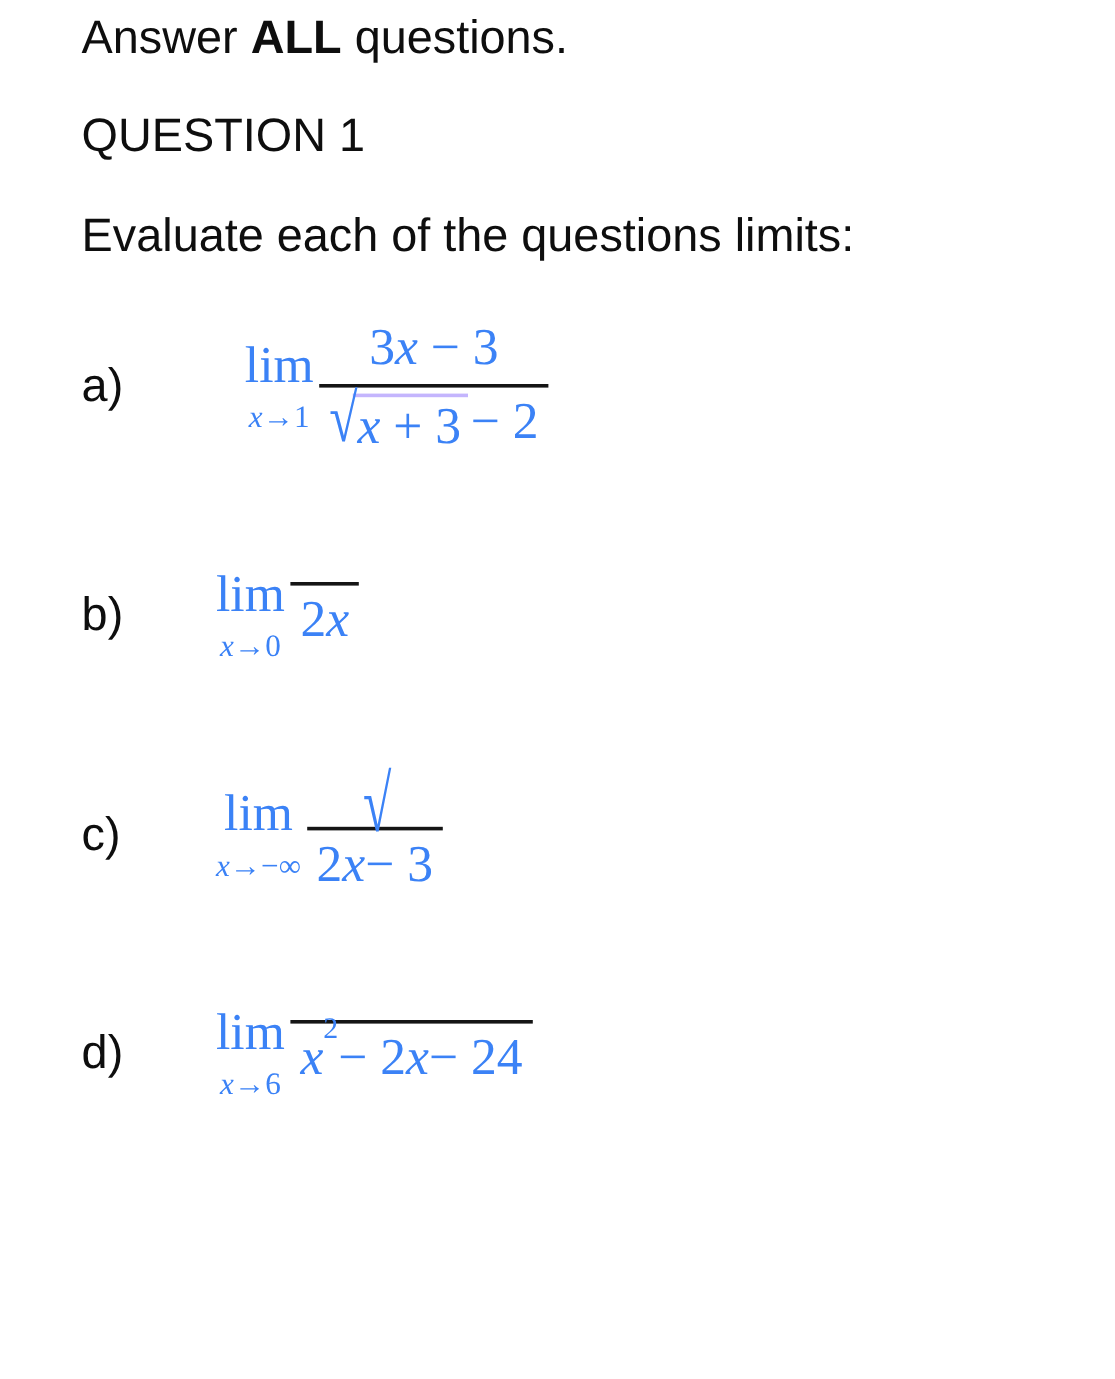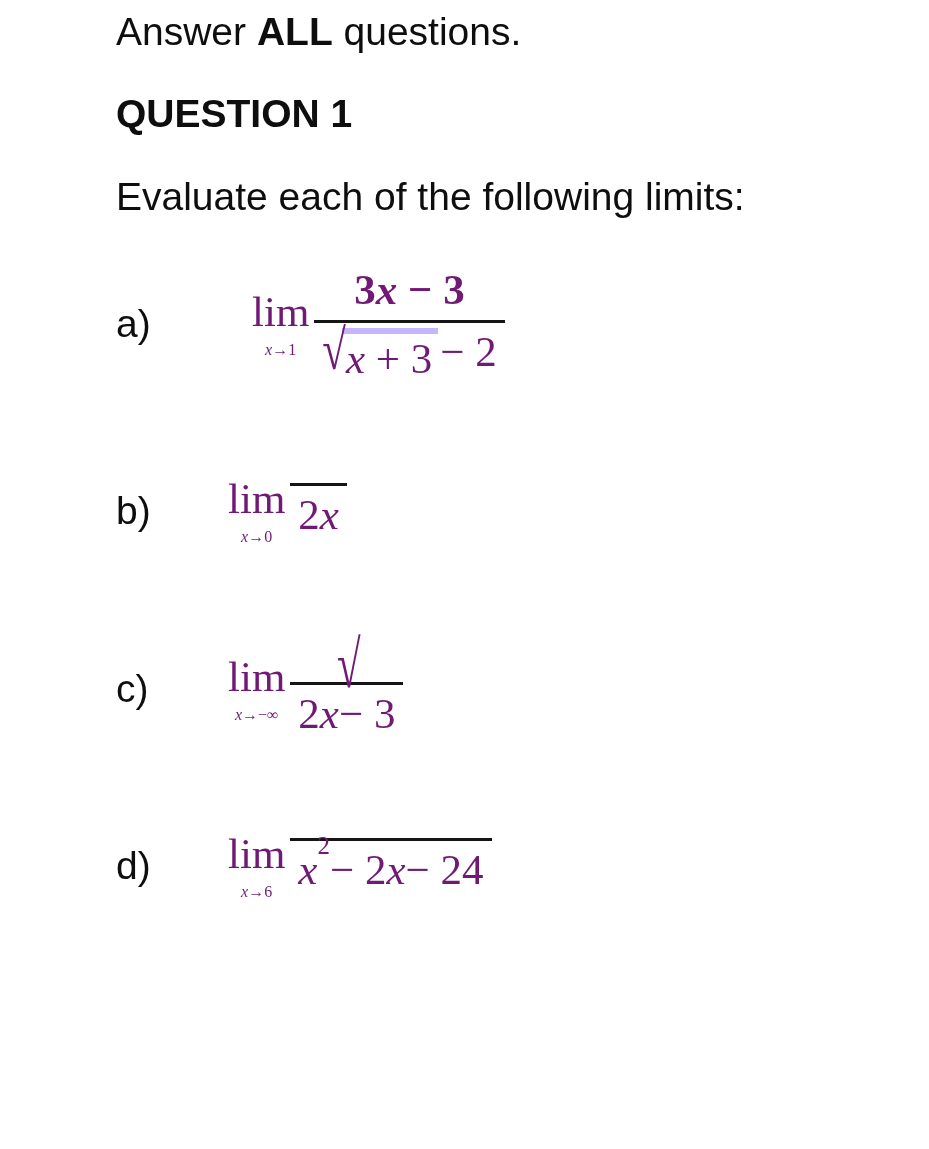--- a/index.html
+++ b/index.html
@@ -4,80 +4,80 @@
 <style>
   html, body { margin: 0; padding: 0; }
   body {
     width: 929px;
     height: 1149px;
     background: #ffffff;
     color: #0e0e0e;
     font-family: "Liberation Sans", sans-serif;
     overflow: hidden;
   }
-  .content { padding: 10px 0 0 116px; }
+  .content { padding: 10px 0 0 68px; }
 
   .text-line { font-size: 39px; line-height: 1.15; }
-  .question-title { font-weight: bold; margin-top: 37px; }
+  .question-title { font-weight: normal; margin-top: 37px; }
   .prompt { margin-top: 38px; }
   .bold { font-weight: bold; }
 
   
   .problem { display: flex; align-items: center; margin-top: 95px; }
   .problem.first { margin-top: 46px; }
   .problem-label { width: 112px; font-size: 39px; flex: 0 0 auto; }
   .problem-a .math-expr { margin-left: 24px; }
 
   
   .math-expr {
     display: flex;
     align-items: center;
     font-family: "Liberation Serif", serif;
     font-size: 43px;
-    color: #701a75;
+    color: #3b82f6;
     white-space: nowrap;
   }
   .math-expr i { font-style: italic; font-family: "Liberation Serif", serif; }
   sup { font-size: 0.58em; line-height: 0; vertical-align: 0.6em; letter-spacing: 0; }
 
   .lim-block { display: inline-flex; flex-direction: column; align-items: center; margin-right: 5px; flex: 0 0 auto; }
   .lim-word { line-height: 1; }
-  .lim-sub { font-size: 16px; line-height: 1; margin-top: 9px; }
+  .lim-sub { font-size: 26px; line-height: 1; margin-top: 9px; }
 
   .frac { display: inline-flex; flex-direction: column; text-align: center; }
-  .frac .num { display: block; padding: 0 8px 7px 8px; line-height: 1.1; font-weight: bold; }
+  .frac .num { display: block; padding: 0 8px 7px 8px; line-height: 1.1; }
   .frac .den {
     display: flex; justify-content: center; align-items: flex-start;
     border-top: 3px solid #151515;
     padding: 5px 8px 0 8px; line-height: 1.1;
   }
   .frac .num.flexnum { display: flex; justify-content: center; padding-bottom: 5px; }
 
   .sqrt { display: inline-flex; align-items: flex-start; }
   .rad {
     display: inline-block; line-height: 0.85; font-style: normal;
     transform: scaleY(1.32); transform-origin: 50% 12%;
     margin-right: -4px;
   }
   .sqrt.tall .rad { transform: scaleY(1.55); }
-  .sqrt-body { border-top: 6px solid #c4b5fd; padding: 1px 6px 0 4px; line-height: 1.1; }
+  .sqrt-body { border-top: 3px solid #c4b5fd; padding: 1px 6px 0 4px; line-height: 1.1; }
   .den-tail { padding-left: 2px; }
 </style>
 </head>
 <body>
 
 <div class="content">
 
   <div class="text-line">
     <span>Answer </span><span class="bold">ALL</span><span> questions.</span>
   </div>
 
   <div class="text-line question-title">QUESTION 1</div>
 
-  <div class="text-line prompt">Evaluate each of the following limits:</div>
+  <div class="text-line prompt">Evaluate each of the questions limits:</div>
 
   <div class="problem problem-a first">
     <div class="problem-label">a)</div>
     <div class="math-expr">
       <span class="lim-block">
         <span class="lim-word">lim</span>
         <span class="lim-sub"><i>x</i>→1</span>
       </span>
       <span class="frac">
         <span class="num">3<i>x</i> − 3</span>

